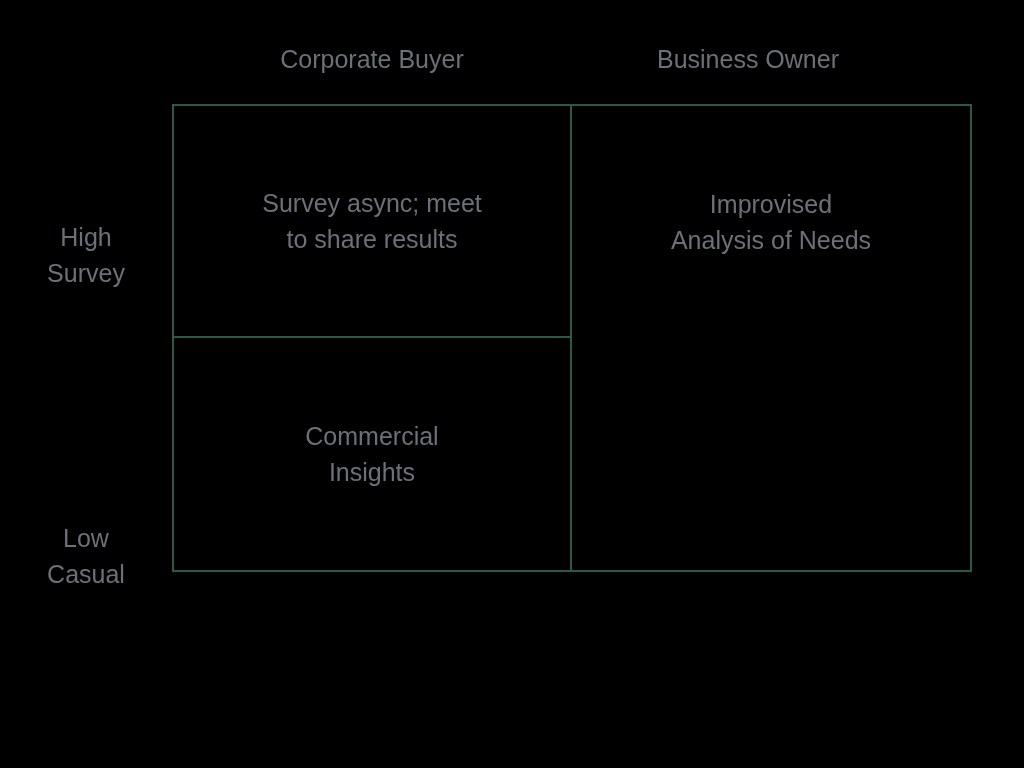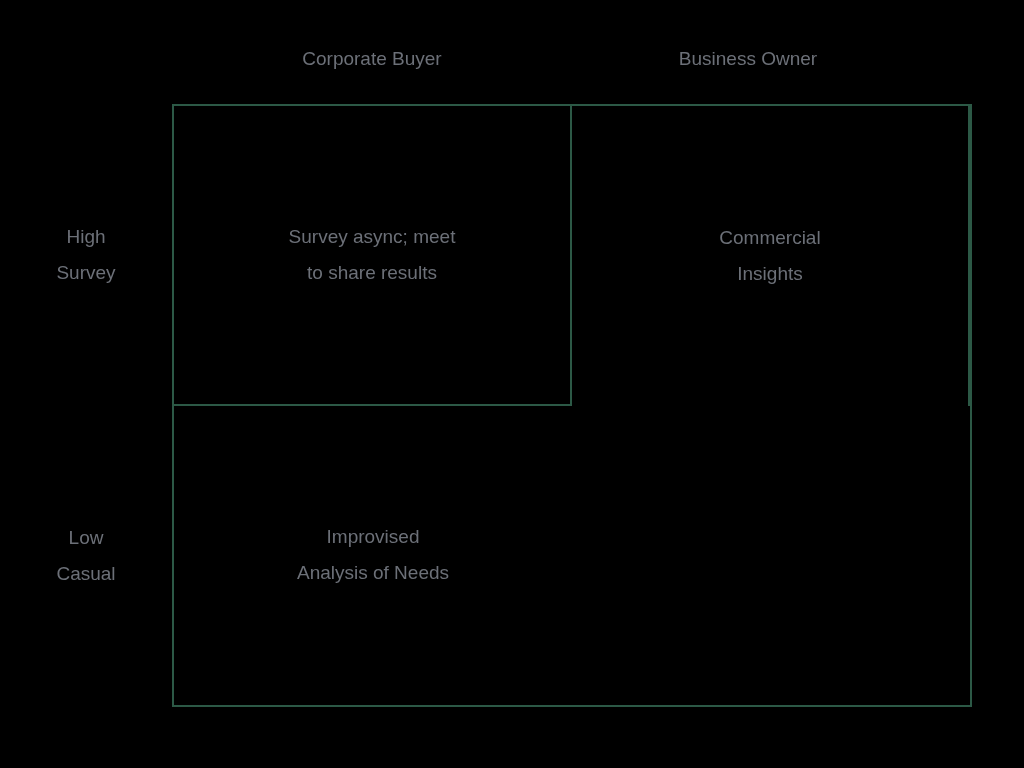--- a/index.html
+++ b/index.html
@@ -15,21 +15,21 @@
     background: var(--bg);
     overflow: hidden;
   }
   .canvas {
     position: relative;
     width: 1024px;
     height: 768px;
     background: var(--bg);
     font-family: "Liberation Sans", sans-serif;
     color: var(--text);
-    font-size: 19px;
+    font-size: 25px;
     line-height: 36px;
   }
   .col-header {
     position: absolute;
     top: 41px;
     width: 400px;
     text-align: center;
     white-space: pre-line;
   }
   .col-header.left  { left: 172px; }
@@ -44,21 +44,21 @@
     text-align: center;
     white-space: pre-line;
   }
   .row-label.top    { top: 104px; height: 301px; }
   .row-label.bottom { top: 405px; height: 302px; }
   .grid {
     position: absolute;
     left: 172px;
     top: 104px;
     width: 800px;
-    height: 603px;
+    height: 468px;
     border: 2px solid var(--line);
     box-sizing: border-box;
     display: grid;
     grid-template-columns: 1fr 1fr;
     grid-template-rows: 1fr 1fr;
   }
   .cell {
     display: flex;
     align-items: center;
     justify-content: center;
@@ -83,23 +83,23 @@
 Survey</div>
 
   <div class="row-label bottom">Low
 Casual</div>
 
   <div class="grid">
     <div class="cell tl">
       <span>Survey async; meet
 to share results</span>
     </div>
+    <div class="cell br">
+      <span>Improvised
+Analysis of Needs</span>
+    </div>
     <div class="cell bl">
       <span>Commercial
 Insights</span>
-    </div>
-    <div class="cell br">
-      <span>Improvised
-Analysis of Needs</span>
     </div>
   </div>
 
 </div>
 
 </body></html>

